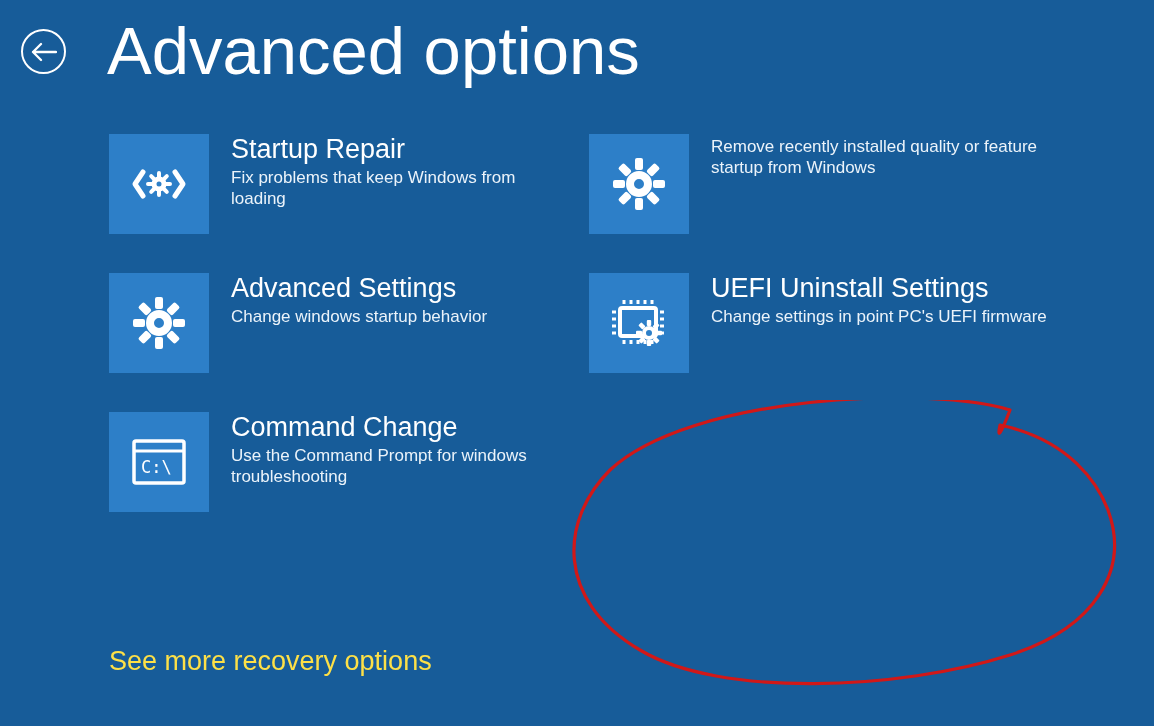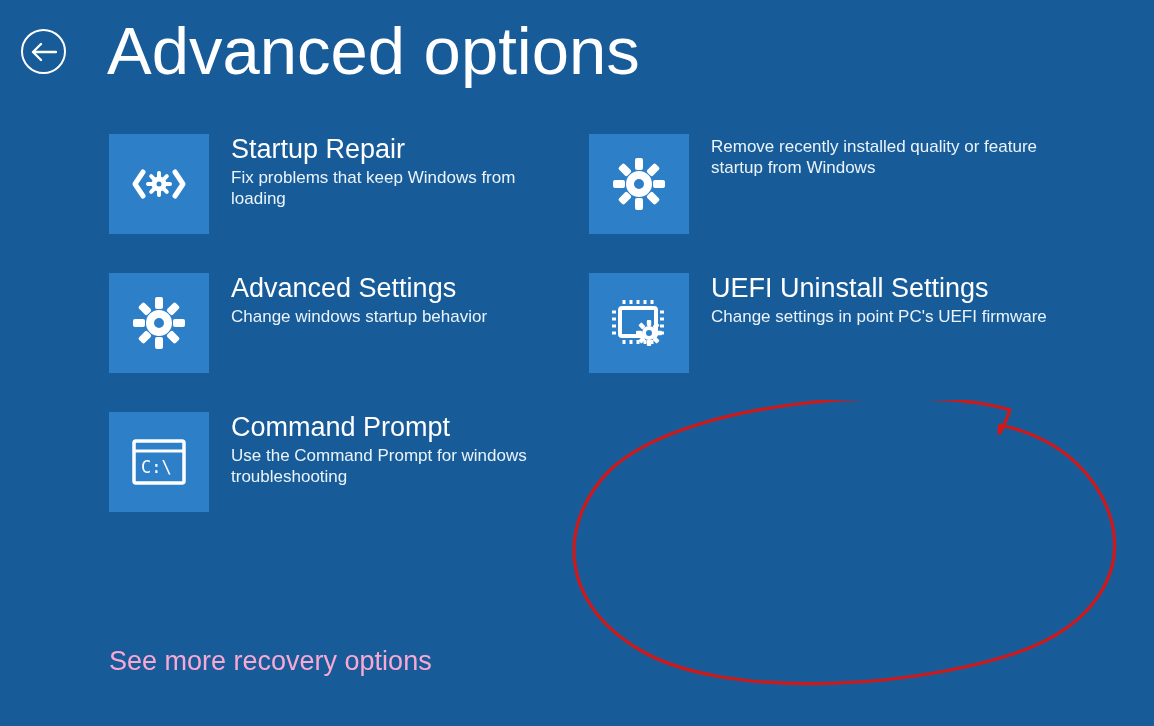--- a/index.html
+++ b/index.html
@@ -6,21 +6,21 @@
   .stage{position:relative;width:1154px;height:726px;}
   .back-btn{position:absolute;left:21px;top:29px;width:41px;height:41px;border:2px solid #ffffff;border-radius:50%;display:flex;align-items:center;justify-content:center;cursor:pointer;}
   .page-title{position:absolute;left:107px;top:0px;font-size:67px;font-weight:200;letter-spacing:0px;margin-top:12px;}
   .tiles{position:absolute;left:109px;top:134px;width:960px;}
   .row{display:flex;gap:0;height:102px;margin-bottom:37px;}
   .tile{display:flex;width:510px;align-items:flex-start;cursor:default;}
   .tile-icon{width:100px;height:100px;background:#2d7fc8;flex:0 0 100px;display:flex;align-items:center;justify-content:center;}
   .tile-text{padding-left:22px;padding-top:0px;max-width:340px;}
   .tile-title{font-size:27px;font-weight:300;line-height:1.15;}
   .tile-desc{font-size:17px;font-weight:300;color:#ebf3fa;line-height:1.25;margin-top:2px;}
-  .more-link{position:absolute;left:109px;top:646px;font-size:27px;font-weight:300;color:#f9a8d4;cursor:pointer;}
+  .more-link{position:absolute;left:109px;top:646px;font-size:27px;font-weight:300;color:#fde047;cursor:pointer;}
   .annotation{position:absolute;left:550px;top:400px;pointer-events:none;}
   svg{display:block;}
 </style>
 </head>
 <body>
 
 <div class="stage">
 
   <div class="back-btn">
     <span>
@@ -135,21 +135,21 @@
     <div class="row">
       <div class="tile">
         <div class="tile-icon">
           <svg width="60" height="52" viewBox="0 0 60 52">
             <rect x="5" y="5" width="50" height="42" rx="2" fill="none" stroke="#ffffff" stroke-width="3.5"></rect>
             <line x1="5" y1="15" x2="55" y2="15" stroke="#ffffff" stroke-width="3"></line>
             <text x="12" y="37" fill="#ffffff" font-family="Consolas,monospace" font-size="17" font-weight="300">C:\</text>
           </svg>
         </div>
         <div class="tile-text">
-          <div class="tile-title">Command Prompt</div>
+          <div class="tile-title">Command Change</div>
           <div class="tile-desc">Use the Command Prompt for windows troubleshooting</div>
         </div>
       </div>
 
     </div>
   </div>
 
   <div class="more-link">See more recovery options</div>
 
   <div class="annotation">

